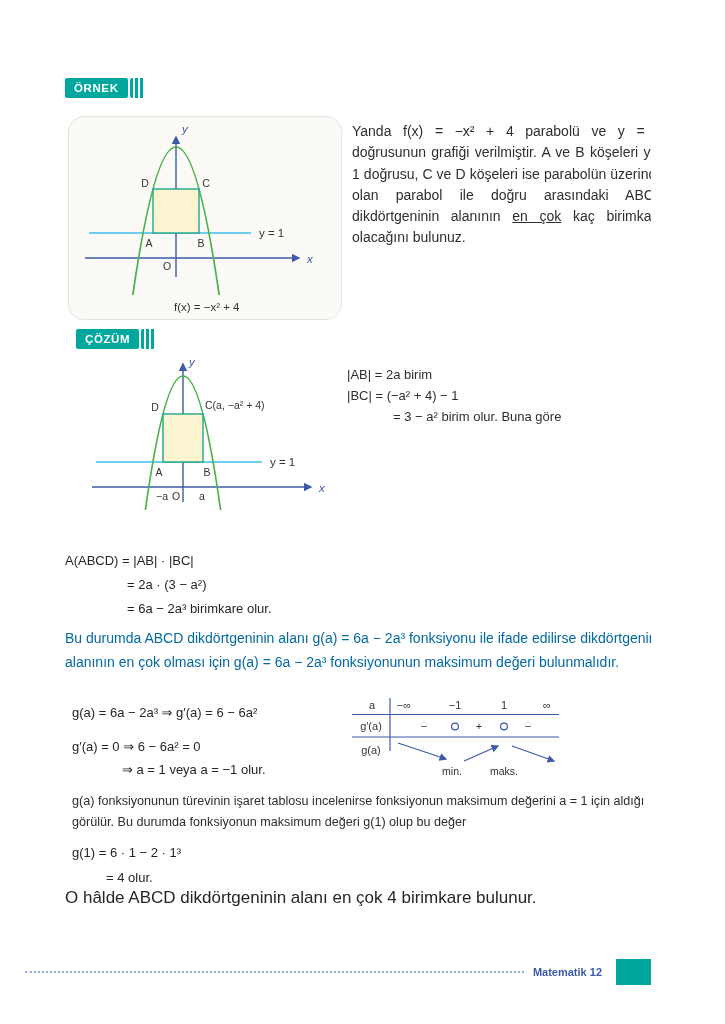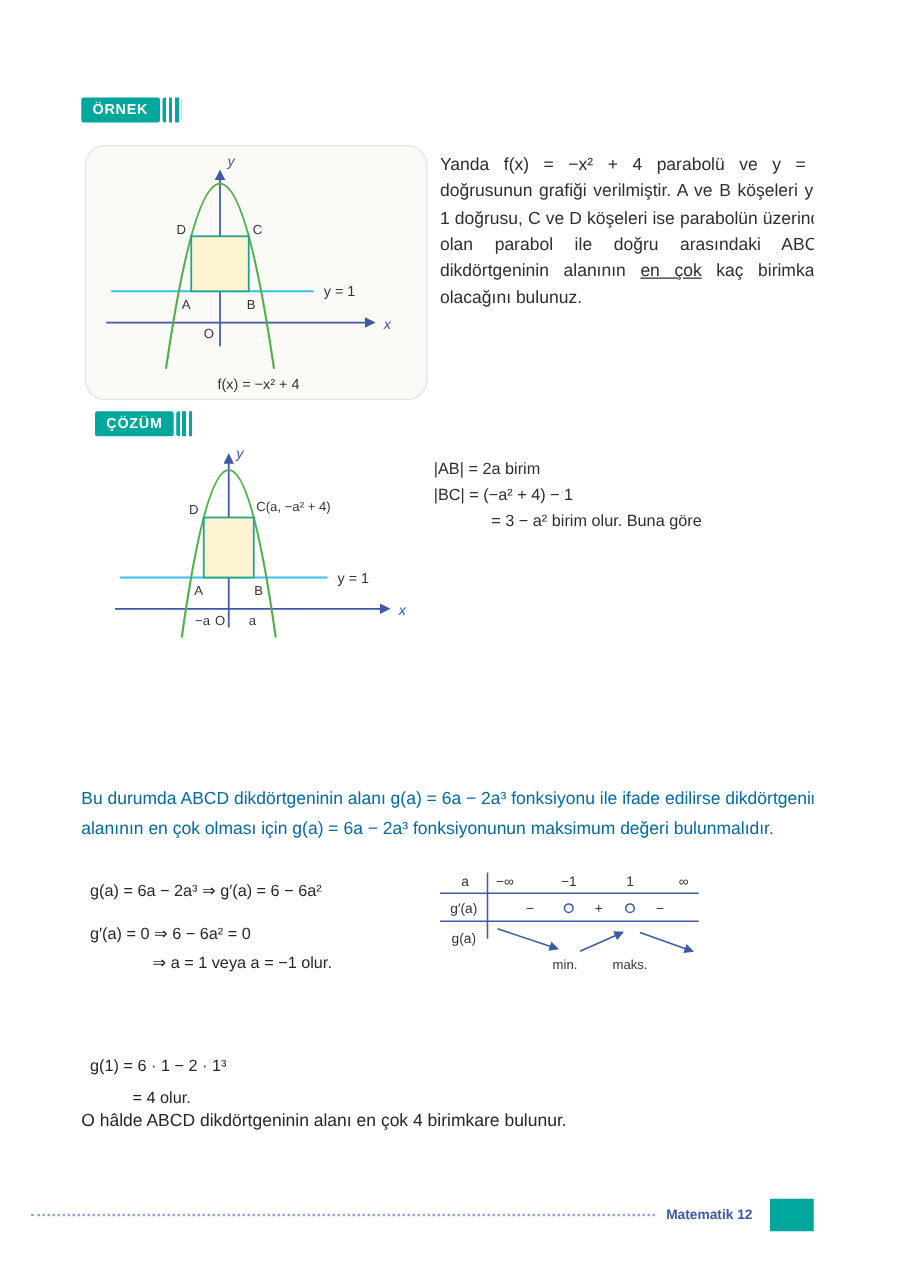--- a/index.html
+++ b/index.html
@@ -41,21 +41,21 @@
   .deriv-block .d2{margin-top:11px;}
   .deriv-block .d3{margin-left:50px;}
 
   .table-svg{left:352px;top:697px;}
 
   .para3{left:72px;top:791px;width:604px;font-size:12.6px;line-height:1.7;color:#2e2e2e;}
 
   .calc-block{left:72px;top:840px;font-size:13px;line-height:25px;}
   .calc-block .ind{margin-left:34px;}
 
-  .conclusion{left:65px;top:888px;font-size:14px;}
+  .conclusion{left:65px;top:888px;font-size:17px;}
 
   
   .footer{left:25px;top:959px;width:668px;display:flex;align-items:center;}
   .dots{flex:1;border-bottom:2.5px dotted #93a9d6;height:0;margin-bottom:1px;}
   .book{color:#3C5AA8;font-weight:bold;font-size:11px;margin-left:9px;white-space:nowrap;}
   .pagebox{width:37px;height:26px;background:#00A79D;color:#1d3b44;font-weight:bold;font-size:13px;
            display:flex;align-items:center;justify-content:center;margin-left:14px;padding-left:40px;}
   .vline{left:699px;top:952px;width:3px;height:72px;background:#3C5AA8;}
 
   
@@ -129,20 +129,25 @@
     <text x="124" y="148" text-anchor="middle" class="ptlbl">a</text>
     <text x="192" y="114" class="fnlbl">y = 1</text>
   </svg>
 
   <div class="abs sol-col">
     <div class="mline m1">|AB| = 2a birim</div>
     <div class="mline">|BC| = (−a² + 4) − 1</div>
     <div class="mline m3">= 3 − a² birim olur. Buna göre</div>
   </div>
 
+  <div class="abs area-block">
+    <div>A(ABCD) = |AB| · |BC|</div>
+    <div class="ind">= 2a · (3 − a²)</div>
+    <div class="ind">= 6a − 2a³ birimkare olur.</div>
+  </div>
 
   <div class="abs para2">Bu durumda ABCD dikdörtgeninin alanı g(a) = 6a − 2a³ fonksiyonu ile ifade edilirse dikdörtgenin alanının en çok olması için g(a) = 6a − 2a³ fonksiyonunun maksimum değeri bulunmalıdır.</div>
 
   <div class="abs deriv-block">
     <div>g(a) = 6a − 2a³ ⇒ g′(a) = 6 − 6a²</div>
     <div class="d2">g′(a) = 0 ⇒ 6 − 6a² = 0</div>
     <div class="d3">⇒ a = 1 veya a = −1 olur.</div>
   </div>
 
   <svg class="abs table-svg" width="210" height="84" viewBox="0 0 210 84">
@@ -166,20 +171,21 @@
     <circle cx="152" cy="29.5" r="3.4" fill="#ffffff" stroke="#3C5AA8" stroke-width="1.2"></circle>
     <text x="176" y="33" text-anchor="middle" class="tbl">−</text>
     <text x="19" y="57" text-anchor="middle" class="tbl">g(a)</text>
     <line x1="46" y1="46" x2="94" y2="62" stroke="#3C5AA8" stroke-width="1.3" marker-end="url(#arr3)"></line>
     <line x1="112" y1="64" x2="146" y2="49" stroke="#3C5AA8" stroke-width="1.3" marker-end="url(#arr3)"></line>
     <line x1="160" y1="49" x2="202" y2="64" stroke="#3C5AA8" stroke-width="1.3" marker-end="url(#arr3)"></line>
     <text x="100" y="78" text-anchor="middle" class="tbl-small">min.</text>
     <text x="152" y="78" text-anchor="middle" class="tbl-small">maks.</text>
   </svg>
 
+  <div class="abs para3">g(a) fonksiyonunun türevinin işaret tablosu incelenirse fonksiyonun maksimum değerini a = 1 için aldığı görülür. Bu durumda fonksiyonun maksimum değeri g(1) olup bu değer</div>
 
   <div class="abs calc-block">
     <div>g(1) = 6 · 1 − 2 · 1³</div>
     <div class="ind">= 4 olur.</div>
   </div>
 
   <div class="abs conclusion">O hâlde ABCD dikdörtgeninin alanı en çok 4 birimkare bulunur.</div>
 
   <div class="abs footer">
     <div class="dots"></div>

